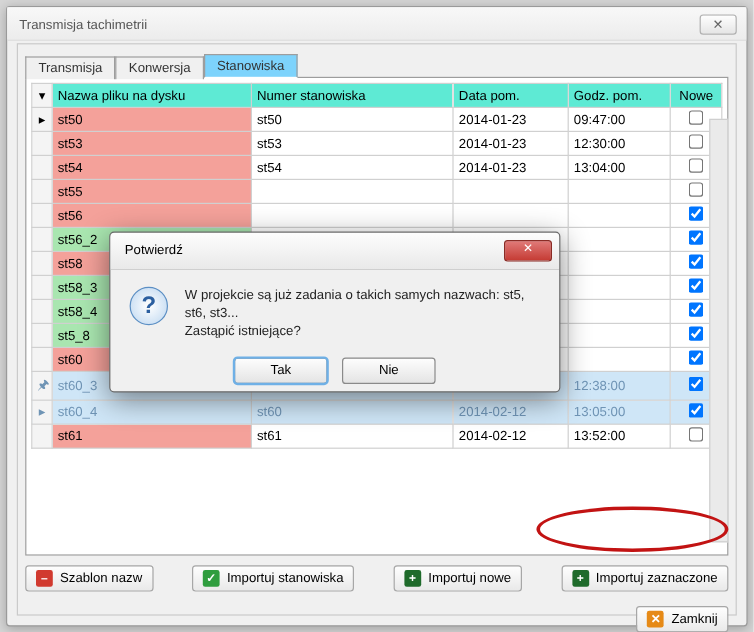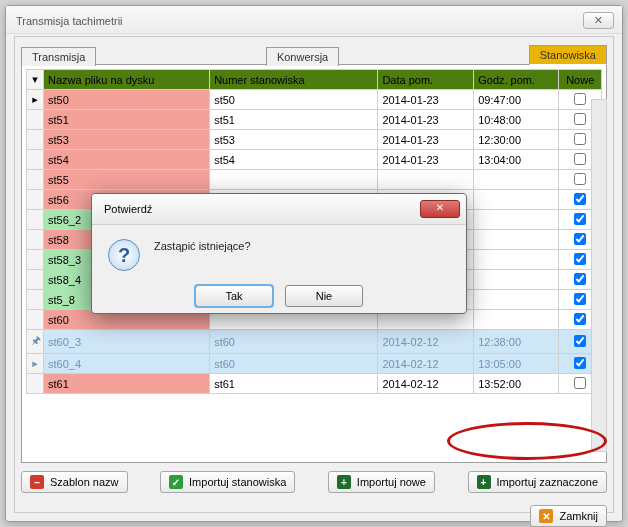--- a/index.html
+++ b/index.html
@@ -2,27 +2,27 @@
 <html><head>
 <meta charset="utf-8">
 <style>
   * { box-sizing: border-box; margin: 0; padding: 0; font-family: Tahoma, Arial, sans-serif; font-size: 11px; }
   body { background: #d6d6d6; width: 628px; height: 527px; position: relative; overflow: hidden; }
   .window { position: absolute; top: 5px; left: 5px; right: 5px; bottom: 5px; background: #f0f0f0; border: 1px solid #9a9a9a; border-radius: 3px; box-shadow: 0 2px 10px rgba(0,0,0,0.25); }
   .titlebar { display: flex; align-items: center; justify-content: space-between; padding: 6px 8px 4px 10px; background: linear-gradient(#f8f8f8,#ececec); border-bottom: 1px solid #ddd; gap: 12px; }
   .titlebar .title { color: #555; }
   .close-x { border: 1px solid #b0b0b0; border-radius: 3px; padding: 1px 10px; background: linear-gradient(#fefefe,#e5e5e5); color: #666; }
   .content { position: absolute; top: 30px; left: 8px; right: 8px; bottom: 8px; border: 1px solid #cacaca; background: #f0f0f0; padding: 6px 6px 8px 6px; }
-  .tabs { display: flex; align-items: flex-end; height: 22px; margin-bottom: -1px; justify-content: space-between; }
+  .tabs { display: flex; align-items: flex-end; height: 22px; margin-bottom: -1px; }
   .tab { border: 1px solid #9d9d9d; border-bottom: none; padding: 3px 10px; background: #f0f0f0; margin-right: 0px; position: relative; top: 1px; color: #333; }
-  .tab.active { background: #eab308; border-bottom: 1px solid #fff; top: 0; margin-left: 20px; }
+  .tab.active { background: #7dd3fc; border-bottom: 1px solid #fff; top: 0; }
   .tabbody { border: 1px solid #9d9d9d; background: #fff; height: calc(100% - 62px); padding: 4px; overflow: hidden; }
   .grid { width: 100%; border-collapse: collapse; table-layout: fixed; }
   .grid th, .grid td { border: 1px solid #d0d0d0; padding: 2px 4px; height: 20px; overflow: hidden; white-space: nowrap; text-align: left; }
-  .grid th { background: #4d7c0f; font-weight: normal; }
+  .grid th { background: #5eead4; font-weight: normal; }
   .grid th.arrowcol, .grid td.arrowcol { width: 16px; text-align: center; background: #f4f4f4; }
   .chkcol { width: 40px; text-align: center !important; }
   .filename-cell { padding-left: 6px; }
   .salmon { background: #f4a19a; }
   .lightgreen { background: #a9e6b0; }
   .sel { background: #cfe6f7 !important; color: #6f94b5; }
   .sel td { color: #6f94b5; }
   .scrollbar { position: absolute; right: 6px; top: 62px; bottom: 60px; width: 16px; background: #eaeaea; border: 1px solid #cfcfcf; }
   .toolbar { display: flex; justify-content: space-between; gap: 6px; margin-top: 8px; }
   .btn { border: 1px solid #a7a7a7; border-radius: 3px; background: linear-gradient(#fefefe,#e9e9e9); padding: 3px 8px; display: inline-flex; align-items: center; gap: 6px; cursor: pointer; }
@@ -85,28 +85,20 @@
             <tr>
               <td class="arrowcol">▸</td>
               <td class="filename-cell salmon">st50</td>
               <td>st50</td>
               <td>2014-01-23</td>
               <td>09:47:00</td>
               <td class="chkcol"><input type="checkbox" style=""></td>
             </tr>
             <tr>
               <td class="arrowcol"></td>
-              <td class="filename-cell salmon">st51</td>
-              <td>st51</td>
-              <td>2014-01-23</td>
-              <td>10:48:00</td>
-              <td class="chkcol"><input type="checkbox" style=""></td>
-            </tr>
-            <tr>
-              <td class="arrowcol"></td>
               <td class="filename-cell salmon">st53</td>
               <td>st53</td>
               <td>2014-01-23</td>
               <td>12:30:00</td>
               <td class="chkcol"><input type="checkbox" style=""></td>
             </tr>
             <tr>
               <td class="arrowcol"></td>
               <td class="filename-cell salmon">st54</td>
               <td>st54</td>
@@ -239,20 +231,21 @@
 </div>
 
 <div class="dialog">
   <div class="dlg-title">
     <span>Potwierdź</span>
     <div class="dlg-close">✕</div>
   </div>
   <div class="dlg-body">
     <div class="qicon">?</div>
     <div class="dlg-text">
+      <div>W projekcie są już zadania o takich samych nazwach: st5, st6, st3...</div>
       <div>Zastąpić istniejące?</div>
     </div>
   </div>
   <div class="dlg-buttons">
     <div class="dbtn default">Tak</div>
     <div class="dbtn">Nie</div>
   </div>
 </div>
 
 </body></html>

